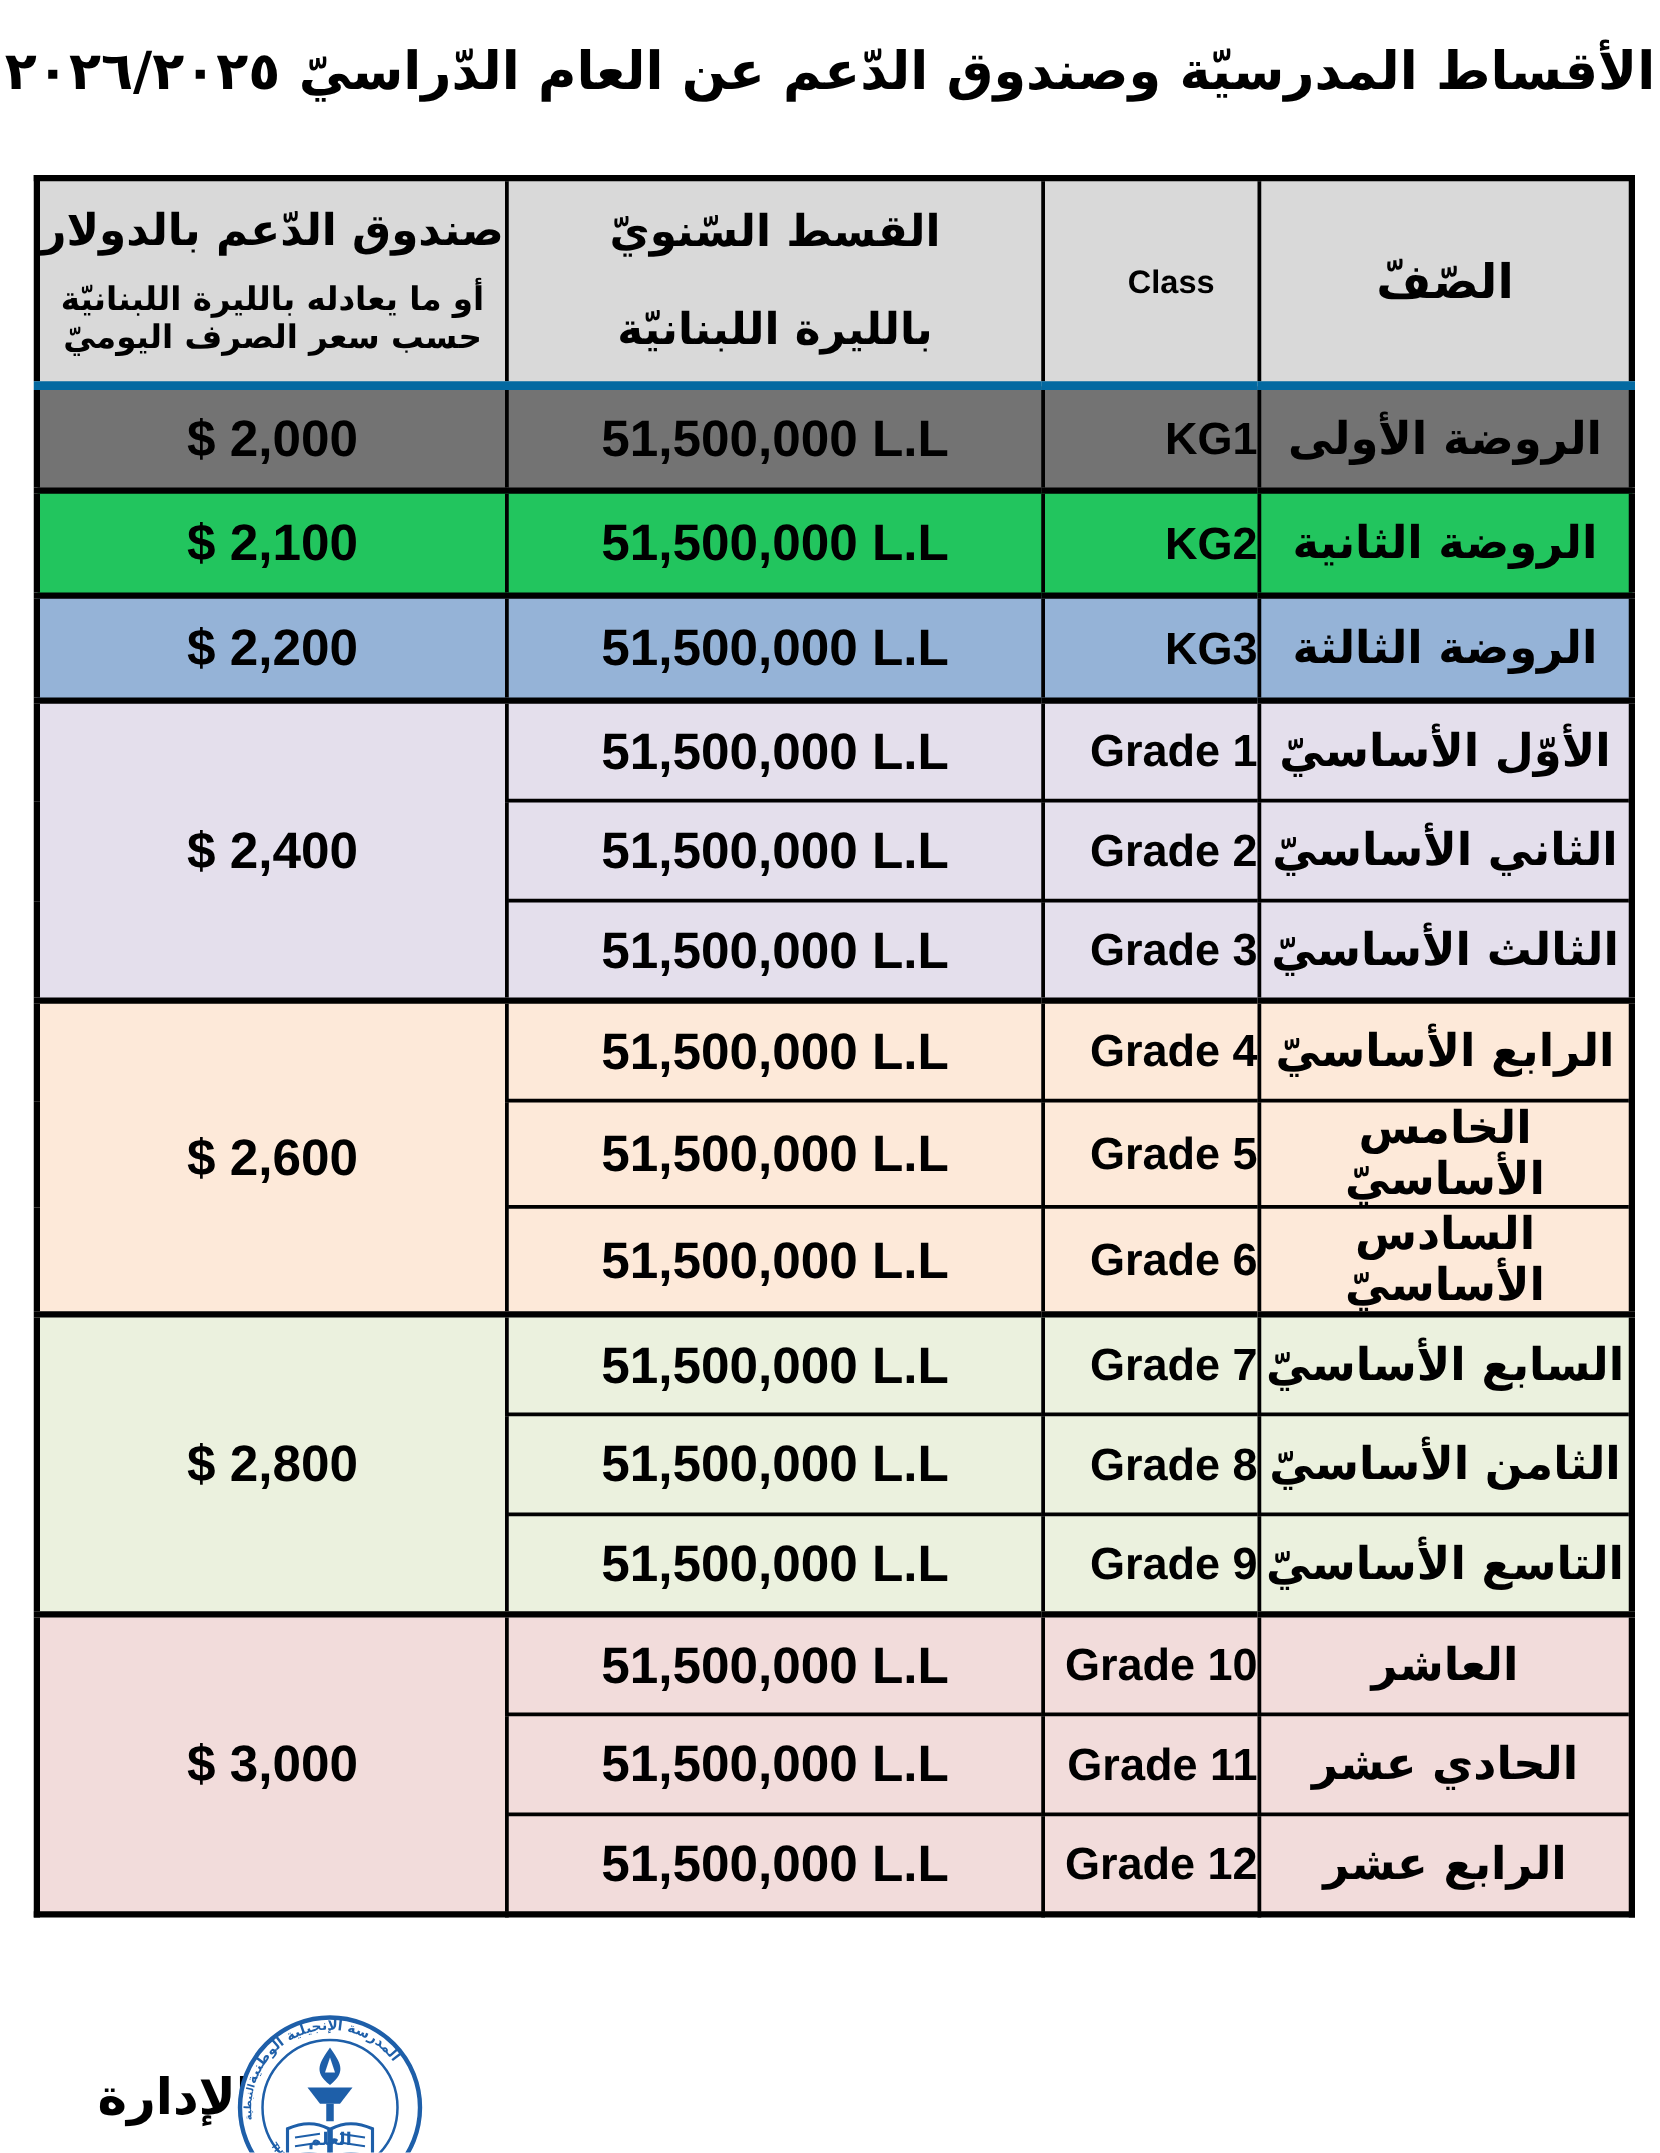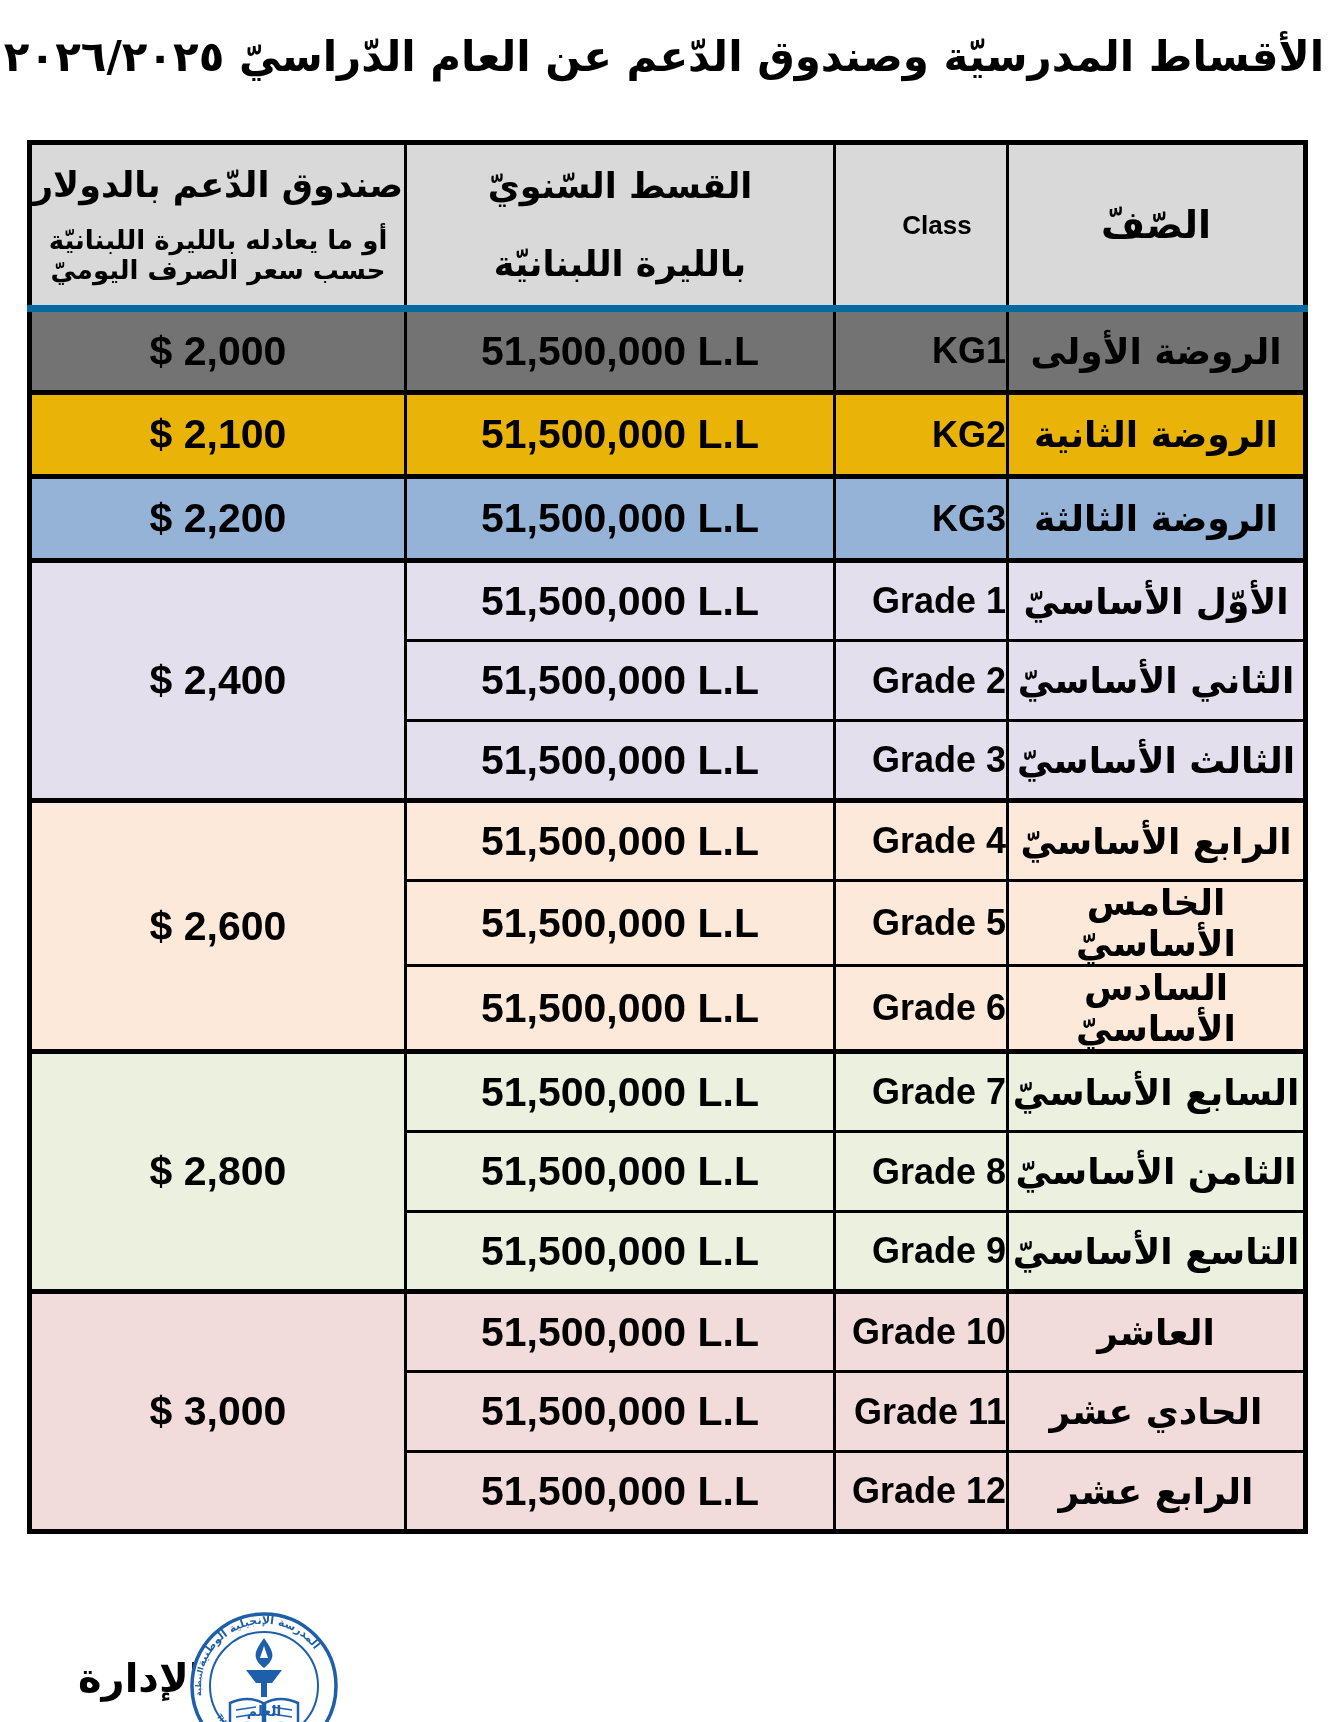--- a/index.html
+++ b/index.html
@@ -36,21 +36,21 @@
   }
   .fees thead th{
     background:#d9d9d9;
     height:160px;
     border-bottom:7px solid #0369a1;
   }
   tr.sec td{border-top:5px solid #000;}
   tr.kg{height:84px;}
   tr.g{height:80px;}
   .bg-kg1 td{background:#737373;}
-  .bg-kg2 td{background:#eab308;}
+  .bg-kg2 td{background:#22c55e;}
   .bg-kg3 td{background:#95b3d7;}
   .bg-g123 td{background:#e4dfec;}
   .bg-g456 td{background:#fde9d9;}
   .bg-g789 td{background:#ebf1de;}
   .bg-g1012 td{background:#f2dcdb;}
   td.ar{font-size:36px;font-family:"DejaVu Sans",sans-serif;margin-left:48px;}
   td.en{direction:ltr;font-size:36px;font-family:"Liberation Sans","DejaVu Sans",sans-serif;text-align:right;}
   td.fee,td.fund{direction:ltr;font-size:41px;font-family:"Liberation Sans","DejaVu Sans",sans-serif;}
   th.h-ar{font-size:38px;}
   th.h-class{font-size:26px;font-family:Liberation Sans, sans-serif;padding-left:32px;}

